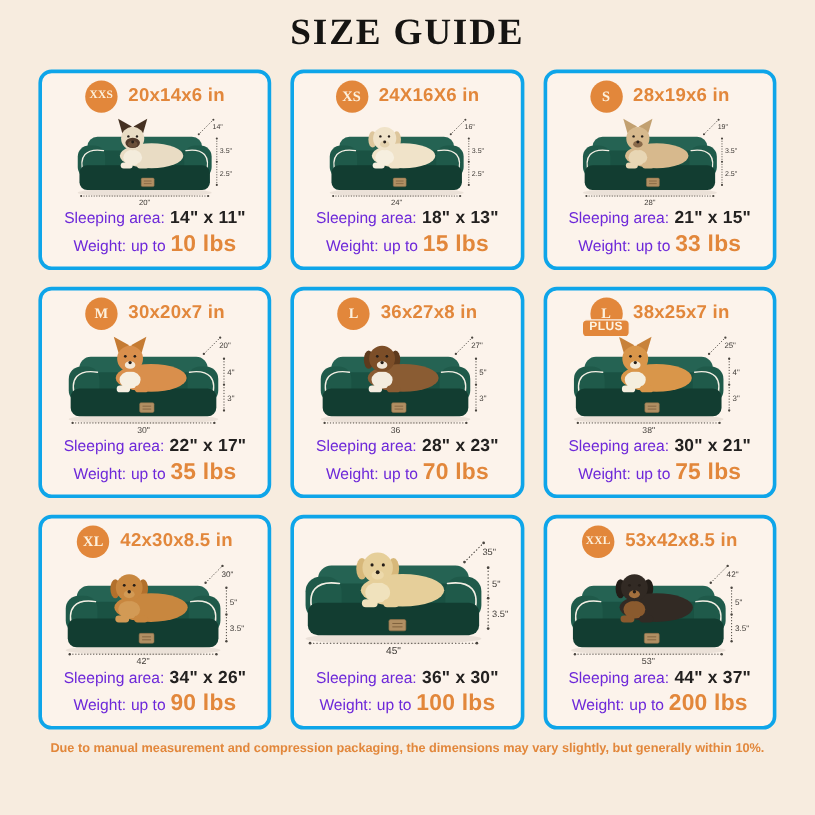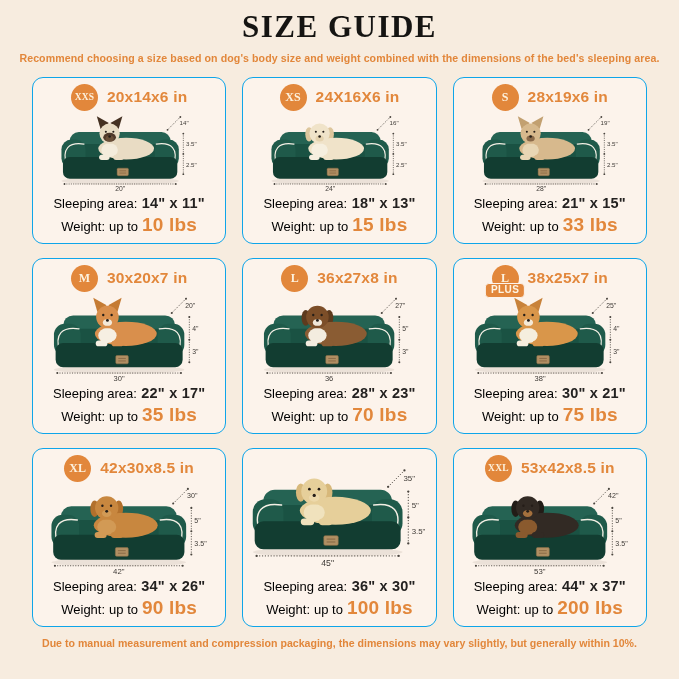--- a/index.html
+++ b/index.html
@@ -23,21 +23,21 @@
   }
   .grid{
     margin:13px 32px 0 32px;
     display:grid;
     grid-template-columns:repeat(3,1fr);
     grid-template-rows:167px 176px 179px;
     gap:14px 16px;
   }
   .card{
     background:#fcf3eb;
-    border:1px solid #0ea5e9;
+    border:3px solid #0ea5e9;
     border-radius:11px;
     display:flex;flex-direction:column;
     padding:5px 4px 6px 4px;
     box-sizing:border-box;
     overflow:hidden;
   }
   .card-head{
     display:flex;align-items:center;justify-content:center;gap:9px;
     min-height:28px;position:relative;z-index:3;
   }
@@ -62,36 +62,35 @@
   }
   .dims{
     color:#e2873b;font-weight:700;font-size:15.5px;letter-spacing:.2px;
   }
   .illo{flex:1;min-height:0;display:flex;align-items:center;justify-content:center;position:relative;z-index:1;}
   .illo svg{height:100%;width:100%;}
   .meas-txt{font-size:8.2px;fill:#3f3b37;font-family:"Liberation Sans",sans-serif;}
   .meas-w{font-size:9px;fill:#3f3b37;font-family:"Liberation Sans",sans-serif;}
   .line{text-align:center;line-height:1.25;}
   .line.sleep{margin-top:1px;}
-  .lbl{color:#000000;font-size:13px;}
+  .lbl{color:#6d28d9;font-size:13px;}
   .val{color:#232120;font-size:14.5px;font-weight:700;letter-spacing:.2px;}
   .wval{color:#e2873b;font-size:19px;font-weight:700;letter-spacing:.2px;}
   .line.wt{margin-top:0px;display:flex;align-items:baseline;justify-content:center;gap:4px;}
   .footnote{
     margin-top:10px;text-align:center;
     font-size:10.6px;font-weight:700;color:#e2873b;white-space:nowrap;
   }
 </style>
 </head>
 <body>
 
 <div class="page">
   <div class="hdr">
     <div class="title">SIZE GUIDE</div>
-    <div class="subtitle">Recommend choosing a size based on dog's body size and weight combined with the dimensions of the bed's sleeping area.</div>
   </div>
 
   <div class="grid">
   <div class="card">
     <div class="card-head">
       <span class="badge-wrap">
         <span class="badge circle">
           <span class="badge-txt small">XXS</span>
         </span>
 

